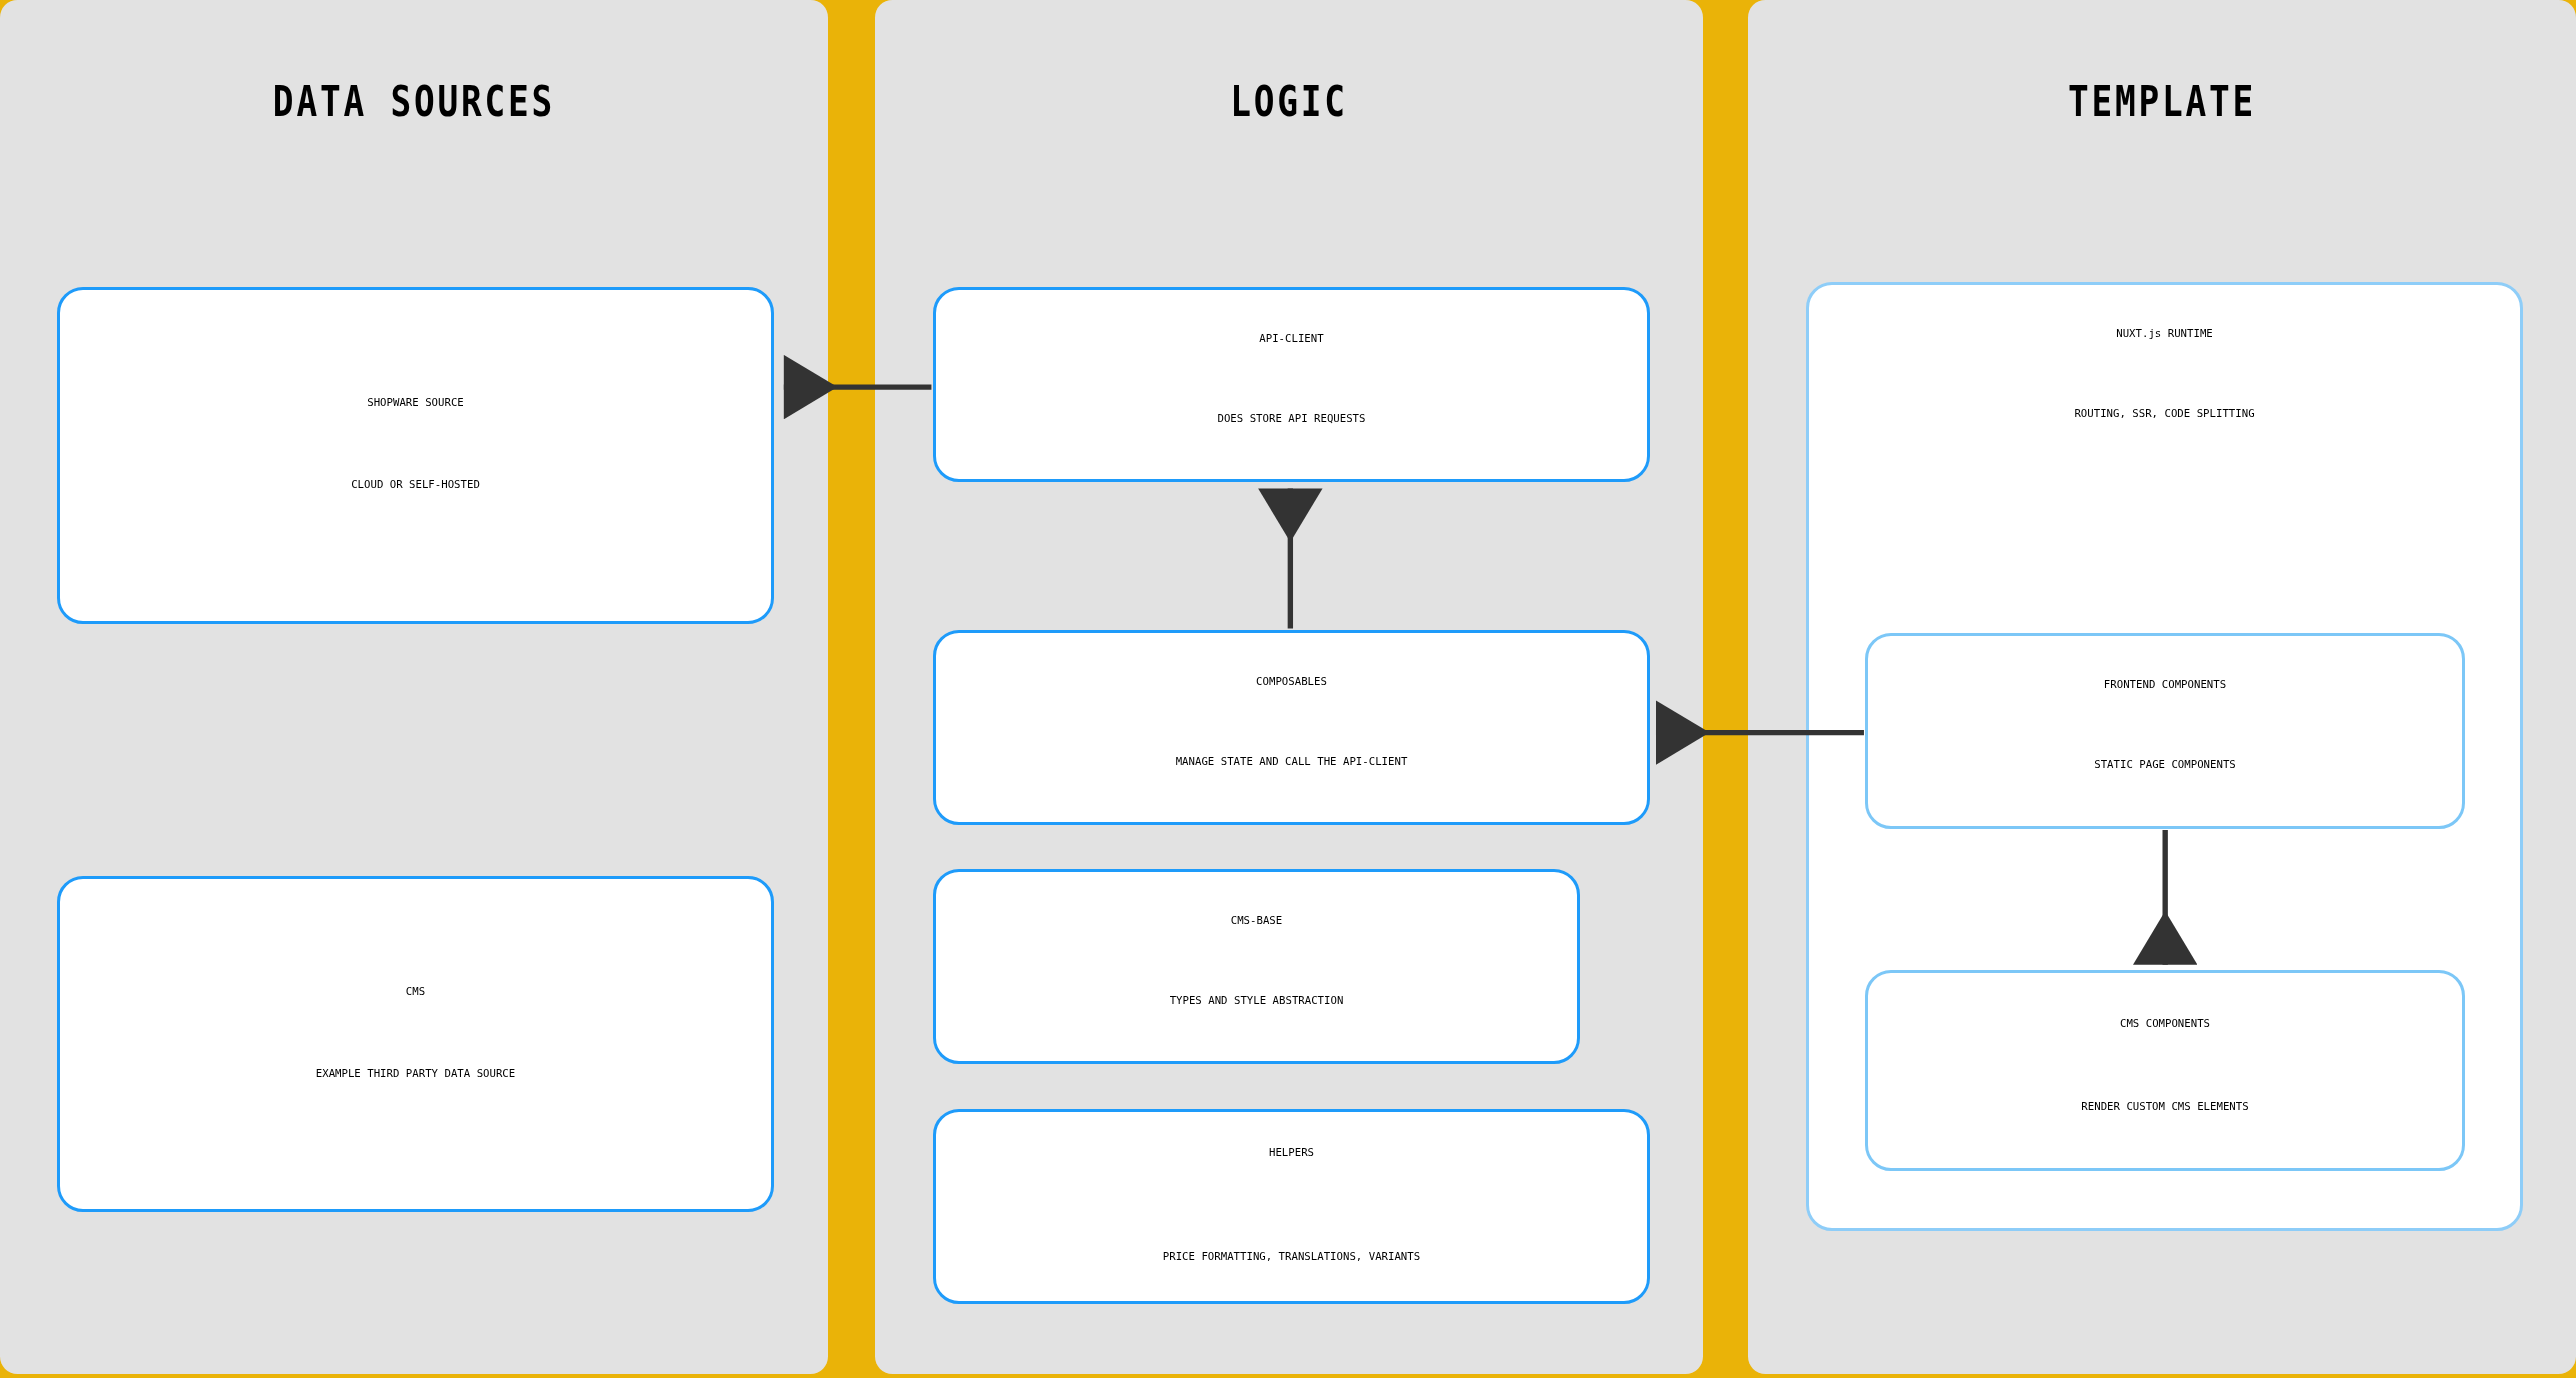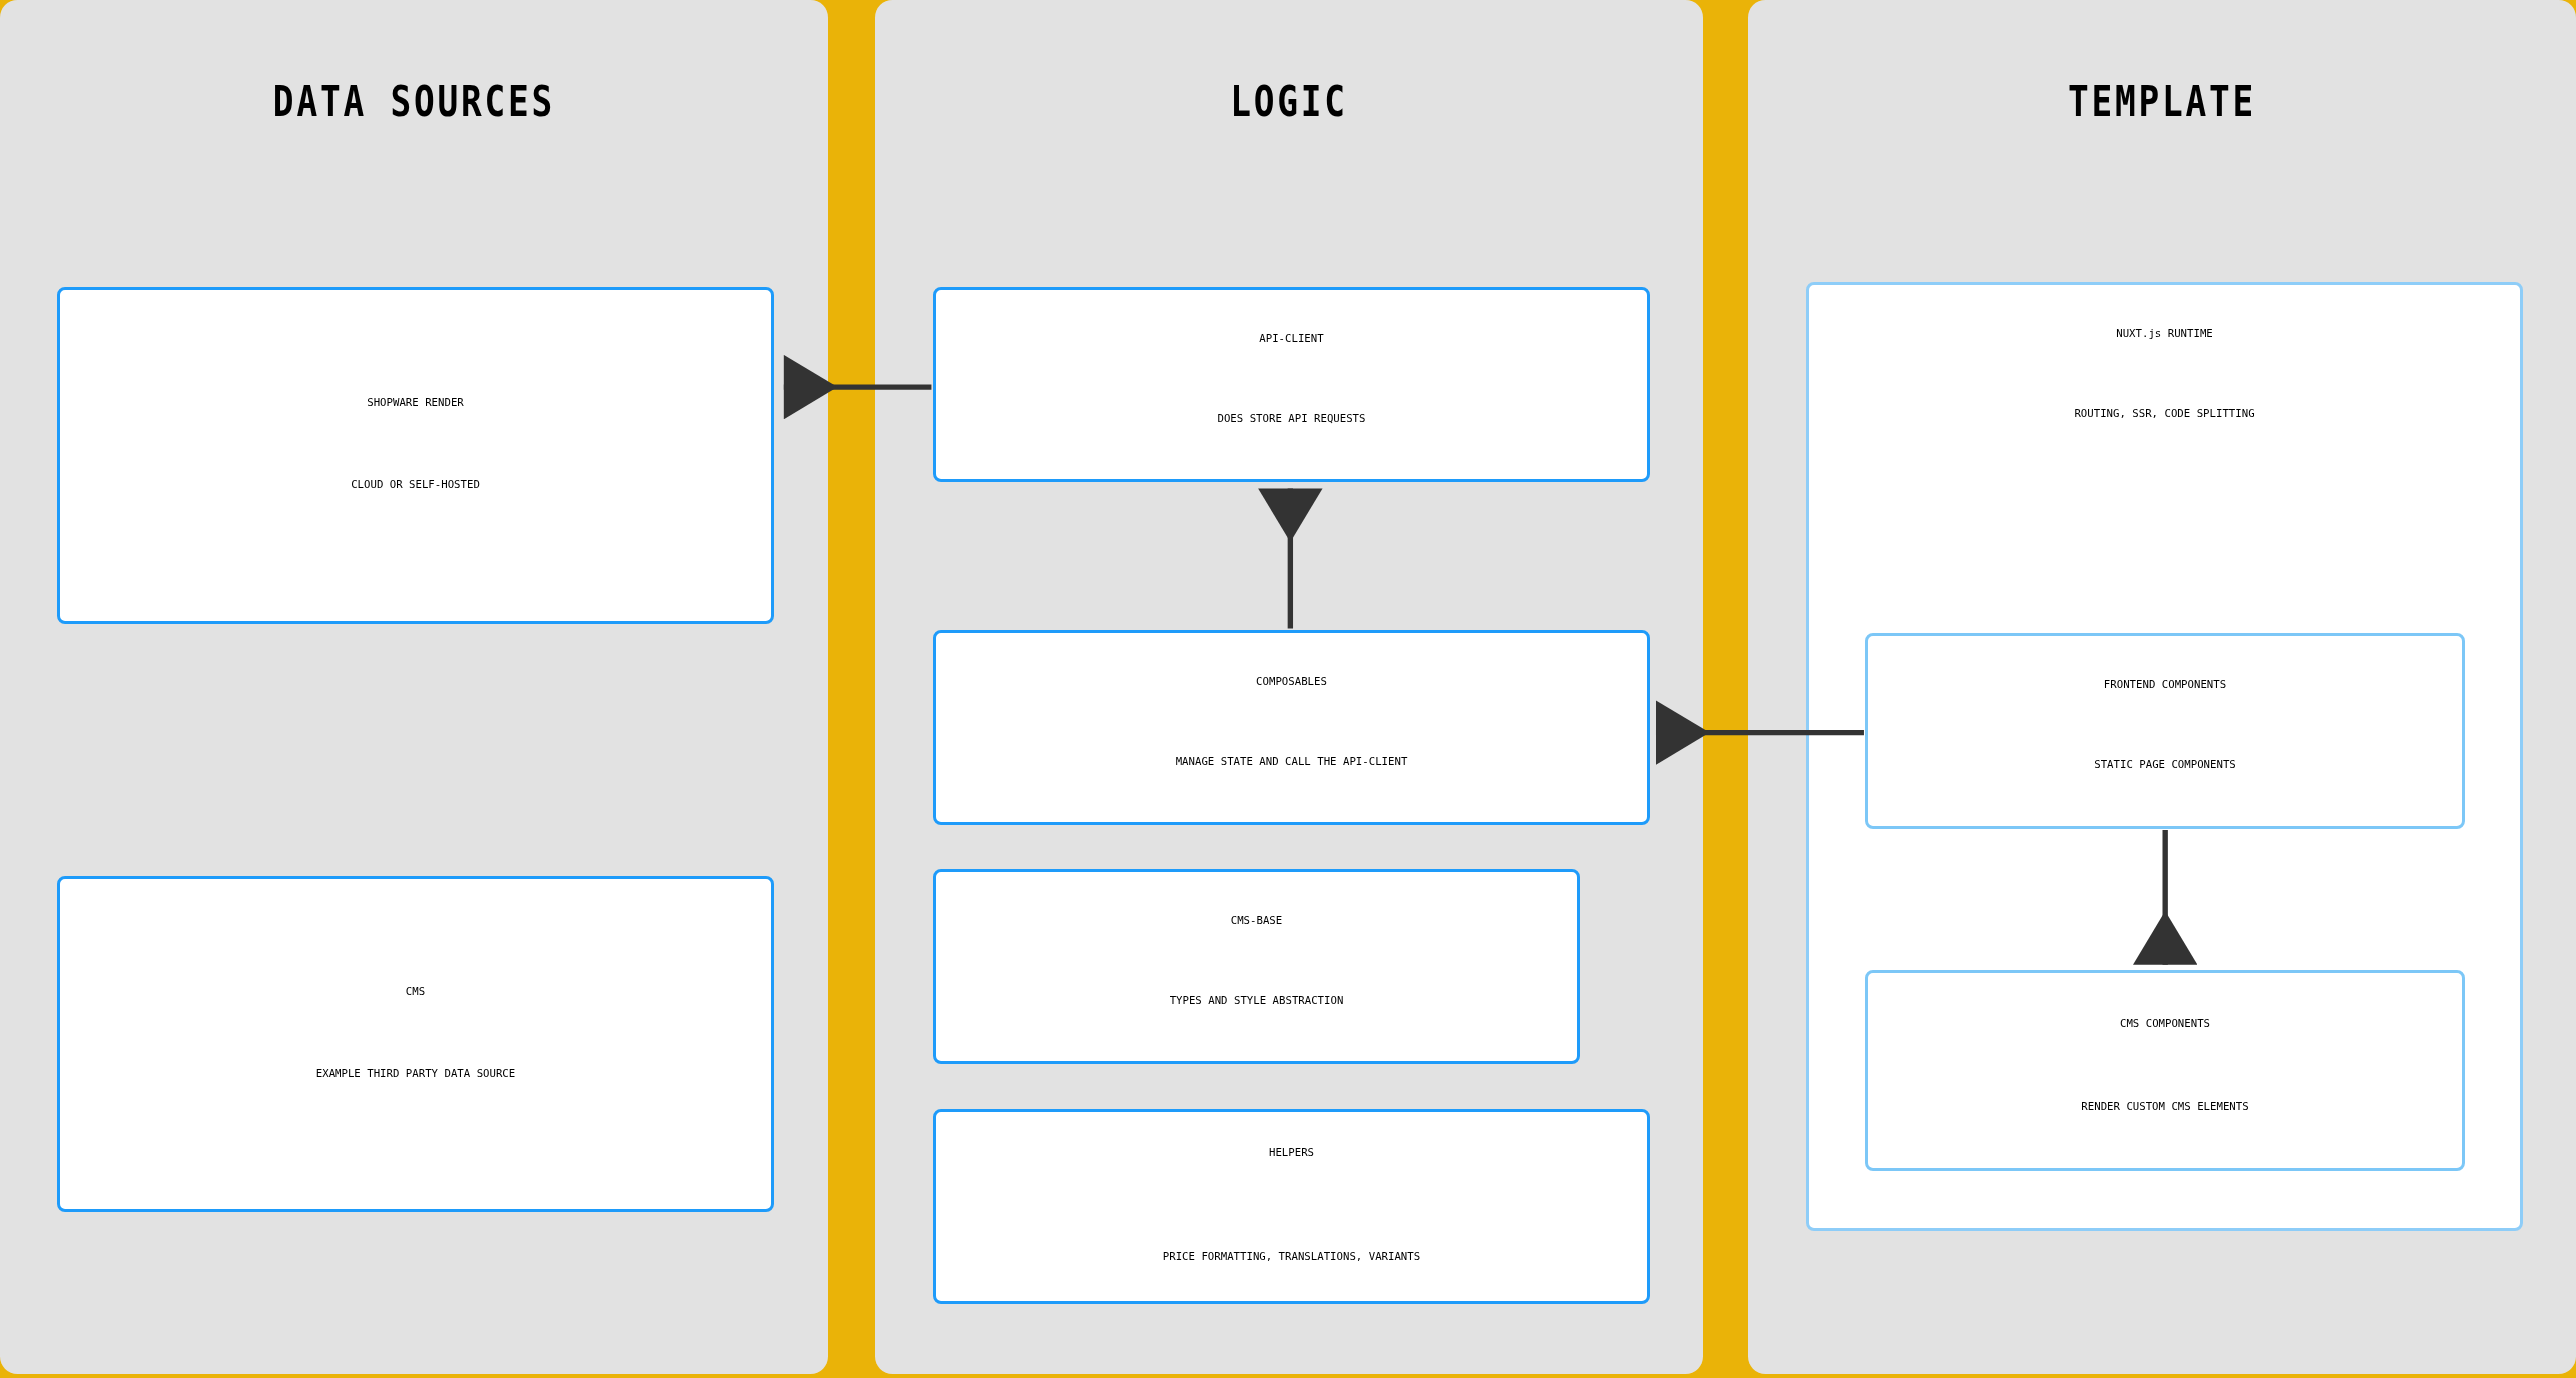--- a/index.html
+++ b/index.html
@@ -36,21 +36,21 @@
     font-family: "DejaVu Sans Mono", "Liberation Mono", monospace;
     transform: scaleX(0.82);
     white-space: nowrap;
   }
 
   
   .node {
     position: absolute;
     background: #ffffff;
     border: 3.4px solid #1E9BFA;
-    border-radius: 8px;
+    border-radius: 26px;
     box-sizing: border-box;
     display: flex;
     flex-direction: column;
     align-items: center;
     justify-content: center;
   }
   .node.soft {
     border-color: #7CC7F7;
     border-width: 3.4px;
   }
@@ -73,21 +73,21 @@
 </style>
 </head>
 <body>
 
 <div id="stage">
 
   <div class="panel" style="left:0px; top:0px; width:828px; height:1374px;"></div>
   <div class="panel-title" style="left:0px; top:77px; width:828px;">DATA SOURCES</div>
 
   <div class="node" style="left:57px; top:287px; width:717px; height:337px;">
-    <div class="stack-title" style="top:106px;">SHOPWARE RENDER</div>
+    <div class="stack-title" style="top:106px;">SHOPWARE SOURCE</div>
     <div class="stack-sub" style="top:188px;">CLOUD OR SELF-HOSTED</div>
   </div>
 
   <div class="node" style="left:57px; top:876px; width:717px; height:336px;">
     <div class="stack-title" style="top:106px;">CMS</div>
     <div class="stack-sub" style="top:188px;">EXAMPLE THIRD PARTY DATA SOURCE</div>
   </div>
 
   <div class="panel" style="left:875px; top:0px; width:828px; height:1374px;"></div>
   <div class="panel-title" style="left:875px; top:77px; width:828px;">LOGIC</div>

